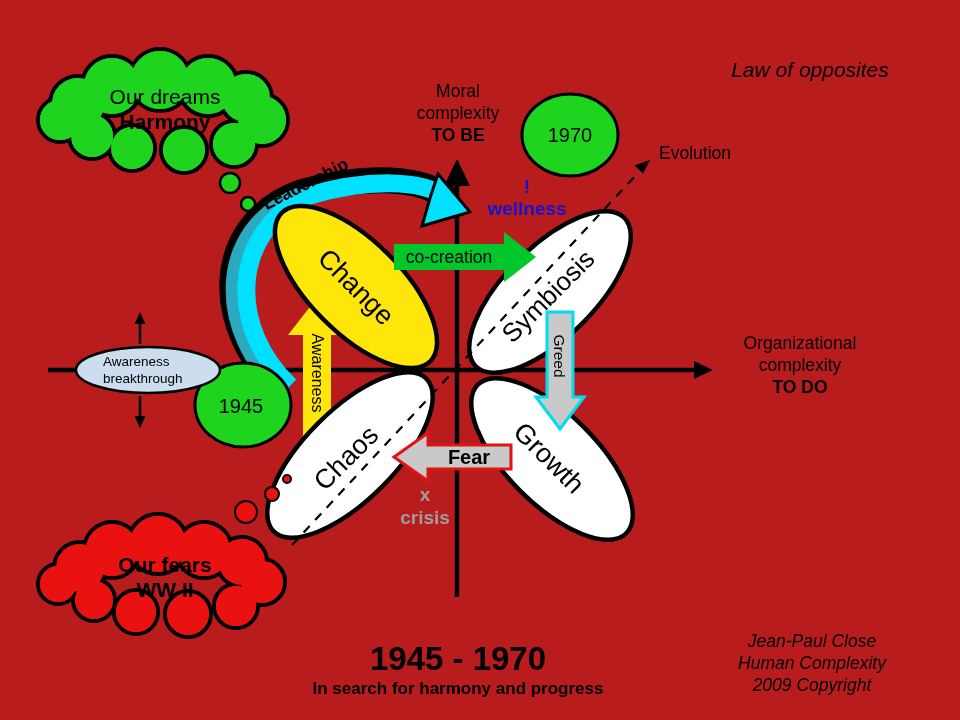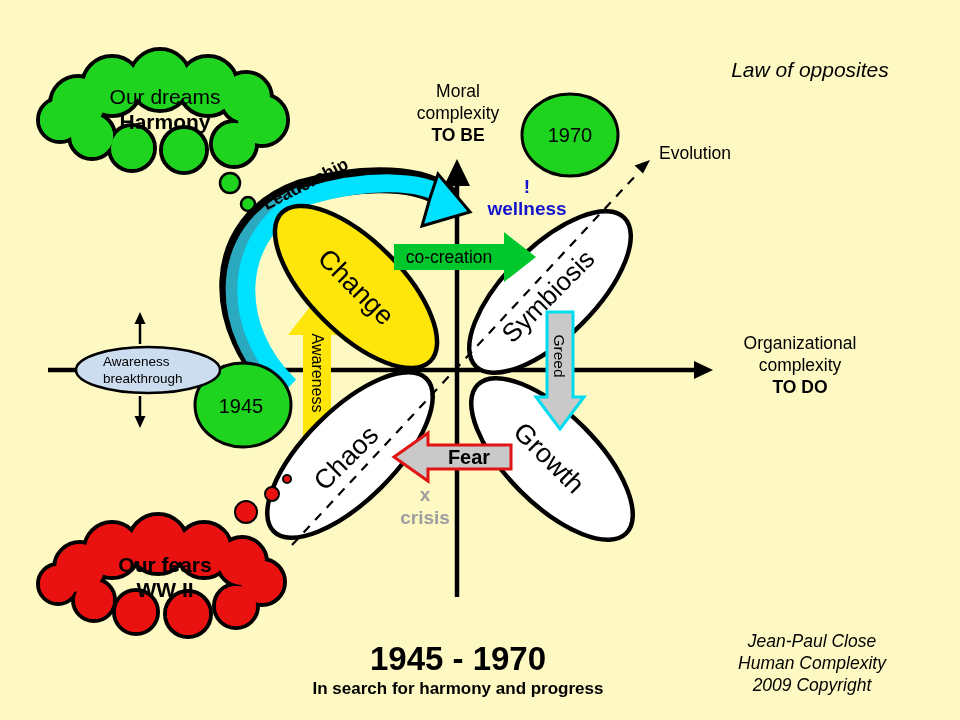--- a/index.html
+++ b/index.html
@@ -1,16 +1,16 @@
 <!DOCTYPE html>
 <html><head>
 <meta charset="utf-8">
 <style>
   html,body { margin:0; padding:0; background:#ffffff; }
-  #stage { position:relative; width:960px; height:720px; background:#fef9c3; overflow:hidden;text-align:right; }
+  #stage { position:relative; width:960px; height:720px; background:#b91c1c; overflow:hidden;text-align:right; }
   svg { display:block; }
   .t { font-family:"Liberation Sans","DejaVu Sans",sans-serif; fill:#000; text-anchor:middle; }
   .start { text-anchor:start; }
   .it { font-style:italic; }
   .b { font-weight:bold; }
   .blue { fill:#1414CC; }
   .graytxt { fill:#9E9E9E; }
 </style>
 </head>
 <body>

